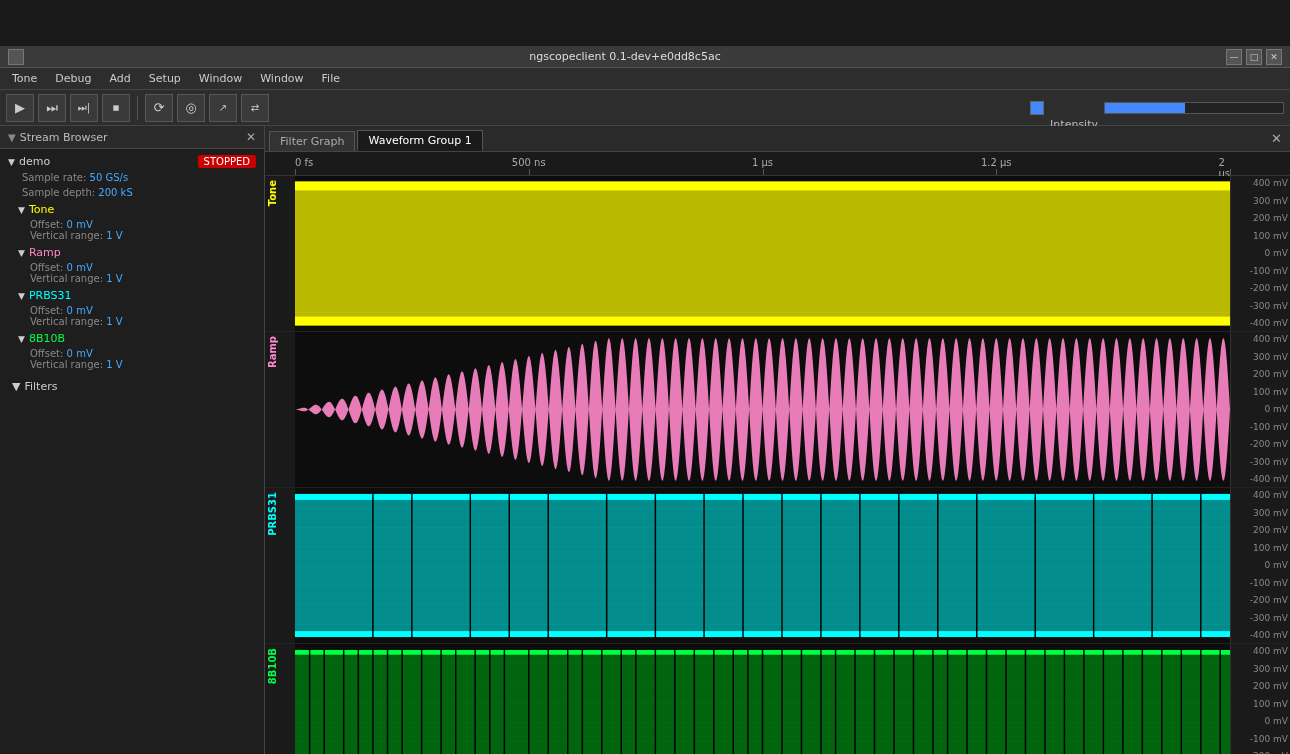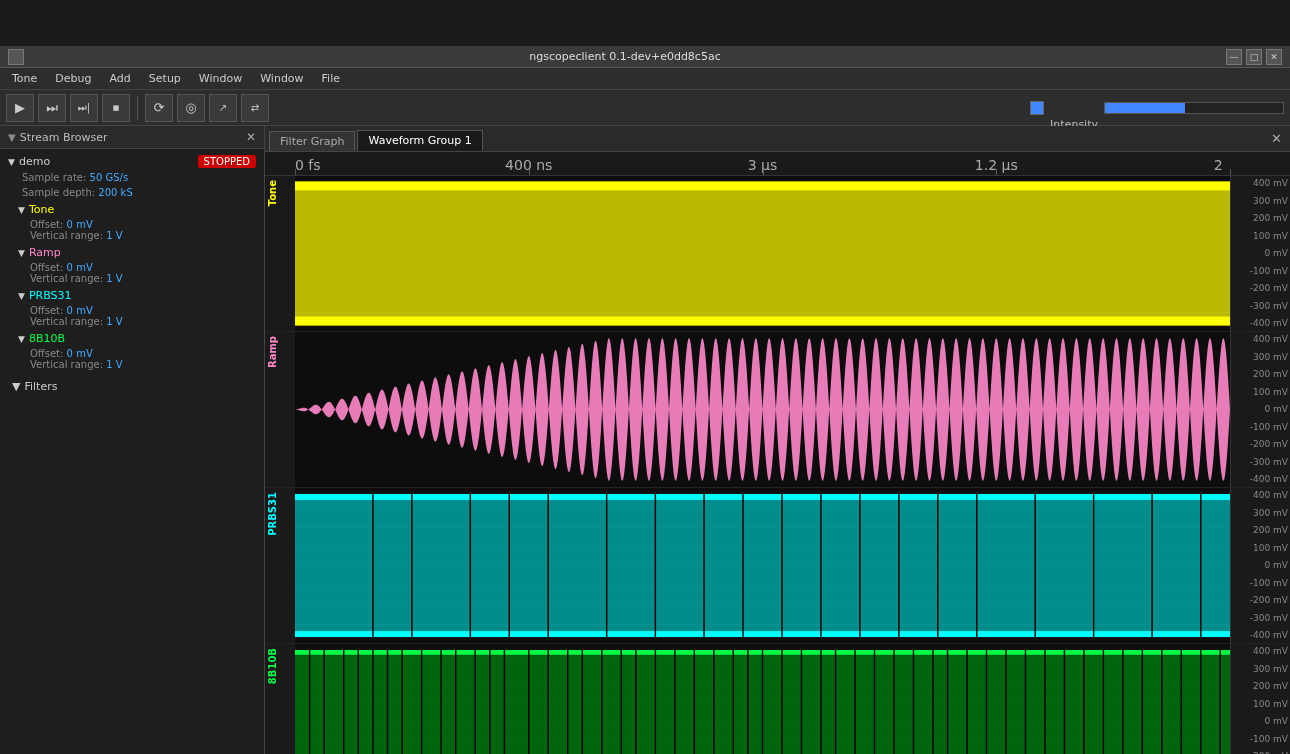--- a/index.html
+++ b/index.html
@@ -172,21 +172,21 @@
       background: #1a1a1a;
       border-bottom: 1px solid #333;
       display: flex;
       align-items: center;
       position: relative;
       margin-left: 30px;
       margin-right: 60px;
     }
     .ruler-label {
       position: absolute;
-      font-size: 14px;
+      font-size: 10px;
       color: #aaa;
       top: 5px;
       transform: translateX(-50%);
     }
     .ruler-tick {
       position: absolute;
       width: 1px;
       height: 6px;
       background: #555;
       bottom: 0;
@@ -386,22 +386,22 @@
       <div class="wf-tab active">Waveform Group 1</div>
       <span class="wf-close">✕</span>
     </div>
 
     <div class="wf-content">
 
       <div style="display:flex; height:24px; background:#1a1a1a; border-bottom:1px solid #333;">
         <div style="width:30px; background:#1a1a1a;"></div>
         <div class="time-ruler" style="flex:1; margin:0; position:relative;">
           <span class="ruler-label" style="left:0%; transform:none;">0 fs</span>
-          <span class="ruler-label" style="left:25%;">400 ns</span>
-          <span class="ruler-label" style="left:50%;">3 µs</span>
+          <span class="ruler-label" style="left:25%;">500 ns</span>
+          <span class="ruler-label" style="left:50%;">1 µs</span>
           <span class="ruler-label" style="left:75%;">1.2 µs</span>
           <span class="ruler-label" style="left:100%; transform:translateX(-100%);">2 µs</span>
           <div class="ruler-tick" style="left:0%;"></div>
           <div class="ruler-tick" style="left:25%;"></div>
           <div class="ruler-tick" style="left:50%;"></div>
           <div class="ruler-tick" style="left:75%;"></div>
           <div class="ruler-tick" style="left:100%;"></div>
         </div>
         <div style="width:60px; background:#1a1a1a;"></div>
       </div>

